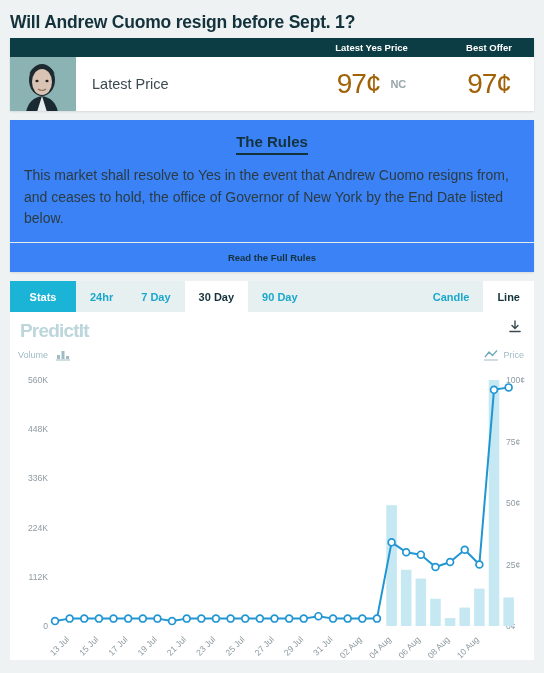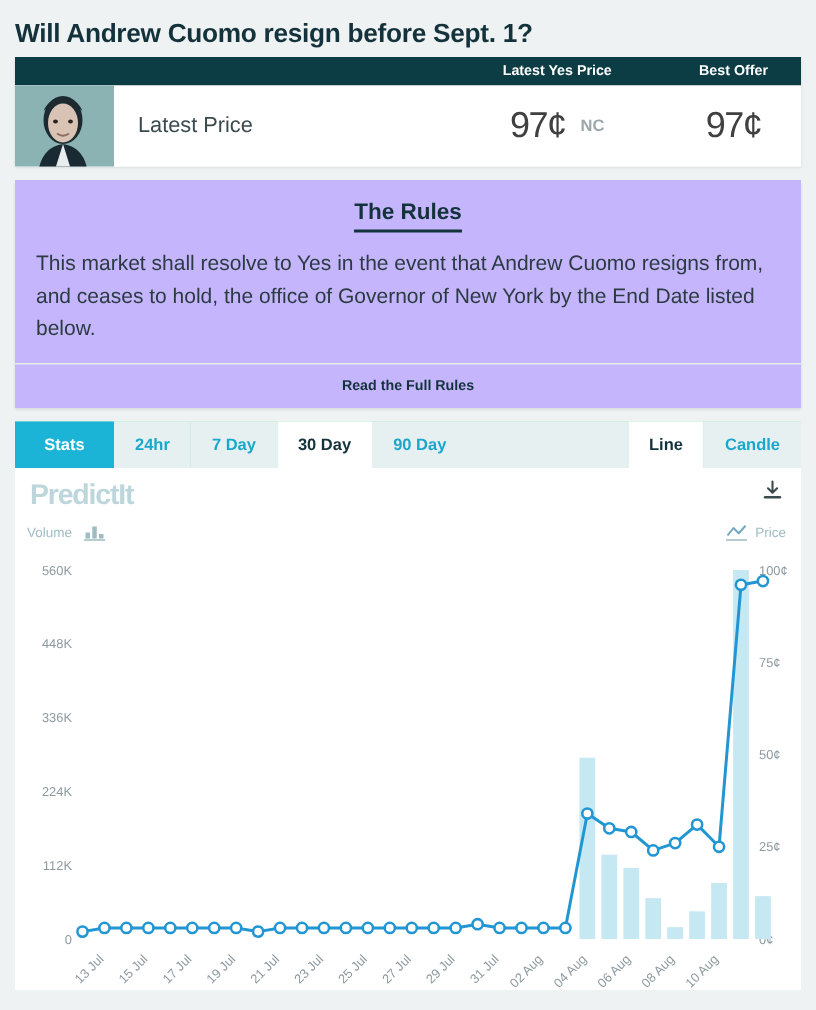--- a/index.html
+++ b/index.html
@@ -60,31 +60,31 @@
     display:flex; align-items:center;
     padding-left:16px;
     font-size:14.5px;
     color:#3b4a4f;
   }
   .yes-price {
     width:145px; flex:0 0 145px;
     display:flex; align-items:center; justify-content:center;
     gap:10px;
   }
-  .big-price { font-size:24px; color:#404040; font-weight:300; letter-spacing:-1px;}
+  .big-price { font-size:28px; color:#a16207; font-weight:300; letter-spacing:-1px;}
   .nc { font-size:11px; color:#9aa6aa; font-weight:bold; }
   .best-price {
     width:90px; flex:0 0 90px;
     display:flex; align-items:center; justify-content:center;
   }
 
   
   .rules {
     margin:9px 10px 0 10px;
-    background:#c4b5fd;
+    background:#3b82f6;
     box-shadow:0 1px 2px rgba(0,0,0,.10);
     padding-bottom:0;
   }
   .rules-title {
     text-align:center;
     font-size:15px;
     font-weight:bold;
     color:#14323c;
     padding:13px 0 6px 0;
   }
@@ -103,21 +103,21 @@
     color:#14323c;
     padding:9px 0 9px 0;
   }
 
   
   .tabs {
     margin:9px 10px 0 10px;
     height:31px;
     display:flex;
     align-items:stretch;
-    background:#86efac;
+    background:#8b5cf6;
     font-size:11px;
     font-weight:bold;
   }
   .tab {
     display:flex; align-items:center; justify-content:center;
     color:#19a8cc;
     padding:0 14px;
     background:#e7f0f1;
   }
   .tab.stats {
@@ -203,22 +203,22 @@
     <div class="rules-foot">Read the Full Rules</div>
   </div>
 
   <div class="tabs">
     <div class="tab stats">Stats</div>
     <div class="tab">24hr</div>
     <div class="tab">7 Day</div>
     <div class="tab active">30 Day</div>
     <div class="tab">90 Day</div>
     <div class="tab-gap"></div>
+    <div class="tab">Candle</div>
     <div class="tab active">Line</div>
-    <div class="tab">Candle</div>
   </div>
 
   <div class="chart">
     <div class="logo">PredictIt</div>
 
     <div class="dl-icon">
       <svg width="14" height="14" viewBox="0 0 14 14">
         <path d="M7 1 v7 M4 5.5 L7 8.5 L10 5.5" stroke="#3b4a4f" stroke-width="1.4" fill="none" stroke-linecap="round" stroke-linejoin="round"></path>
         <path d="M2 11.5 h10" stroke="#3b4a4f" stroke-width="1.6" stroke-linecap="round"></path>
       </svg>

